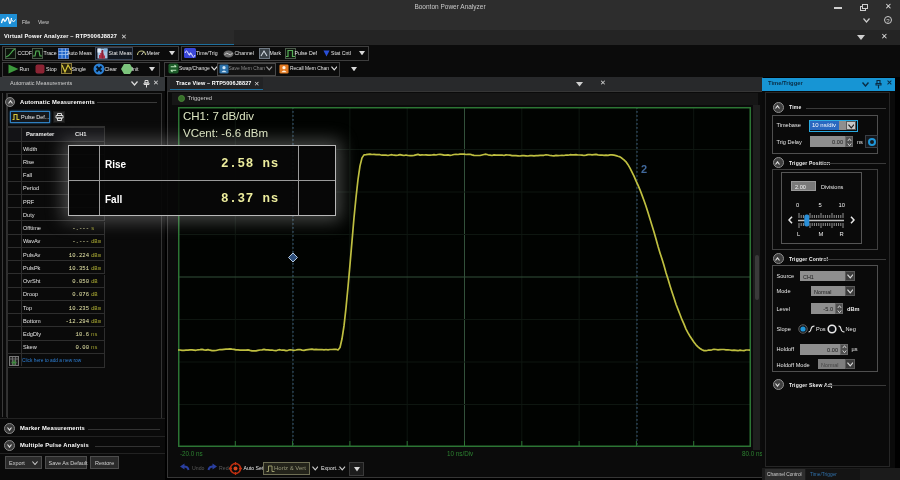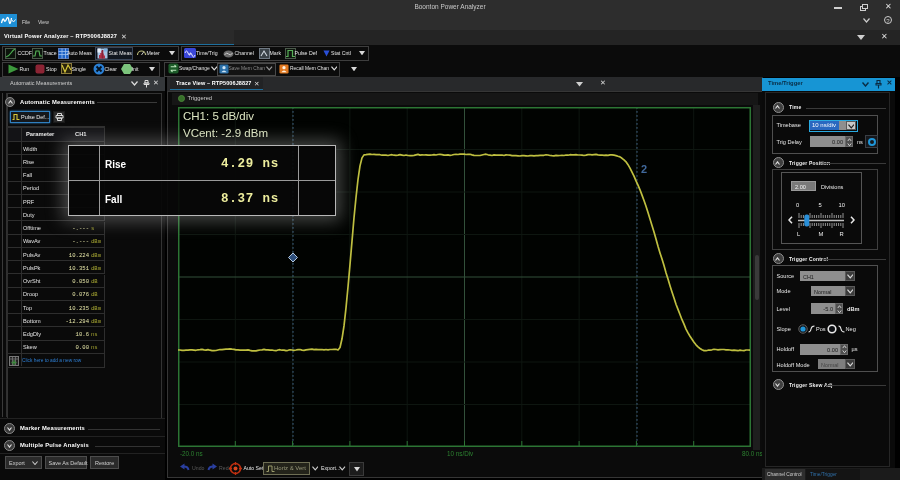--- a/index.html
+++ b/index.html
@@ -327,22 +327,22 @@
     <line x1="229.2" y1="334" x2="229.2" y2="339" stroke="#2c7534" stroke-width="1"></line>
     <line x1="286.5" y1="334" x2="286.5" y2="339" stroke="#2c7534" stroke-width="1"></line>
     <line x1="343.8" y1="334" x2="343.8" y2="339" stroke="#2c7534" stroke-width="1"></line>
     <line x1="401.1" y1="334" x2="401.1" y2="339" stroke="#2c7534" stroke-width="1"></line>
     <line x1="458.4" y1="334" x2="458.4" y2="339" stroke="#2c7534" stroke-width="1"></line>
     <line x1="515.7" y1="334" x2="515.7" y2="339" stroke="#2c7534" stroke-width="1"></line>
     <path d="M0.0,243.0 L2.0,243.0 L4.0,243.4 L6.0,243.3 L8.0,243.2 L10.0,243.2 L12.0,242.9 L14.0,242.9 L16.0,243.1 L18.0,243.3 L20.0,242.8 L22.0,242.7 L24.0,242.4 L26.0,242.9 L28.0,243.1 L30.0,242.6 L32.0,243.2 L34.0,243.6 L36.0,243.6 L38.0,243.5 L40.0,243.0 L42.0,242.5 L44.0,242.7 L46.0,242.3 L48.0,242.2 L50.0,242.2 L52.0,241.9 L54.0,242.2 L56.0,242.4 L58.0,242.9 L60.0,242.9 L62.0,243.1 L64.0,243.1 L66.0,243.2 L68.0,243.1 L70.0,242.9 L72.0,243.4 L74.0,243.8 L76.0,243.9 L78.0,243.9 L80.0,243.4 L82.0,243.0 L84.0,242.8 L86.0,242.4 L88.0,242.9 L90.0,242.8 L92.0,243.2 L94.0,243.0 L96.0,243.5 L98.0,243.7 L100.0,243.0 L102.0,242.7 L104.0,243.2 L106.0,243.1 L108.0,243.6 L110.0,243.3 L112.0,242.8 L114.0,243.0 L116.0,243.3 L118.0,243.0 L120.0,242.6 L122.0,242.5 L124.0,243.1 L126.0,243.3 L128.0,242.9 L130.0,242.6 L132.0,242.3 L134.0,242.1 L136.0,242.6 L138.0,242.4 L140.0,242.6 L142.0,242.7 L144.0,242.5 L146.0,242.8 L148.0,242.5 L150.0,242.8 L152.0,242.5 L154.0,242.5 L156.0,242.4 L158.0,242.3 L160.0,243.0 L162.0,240.5 L164.0,231.8 L166.0,218.9 L168.0,200.9 L170.0,180.0 L172.0,157.5 L174.0,134.1 L176.0,110.8 L178.0,90.5 L180.0,72.5 L182.0,58.9 L184.0,50.9 L186.0,47.9 L188.0,47.7 L190.0,47.4 L192.0,47.1 L194.0,47.5 L196.0,47.4 L198.0,47.6 L200.0,47.6 L202.0,47.7 L204.0,48.2 L206.0,48.1 L208.0,48.2 L210.0,48.5 L212.0,48.0 L214.0,47.7 L216.0,48.2 L218.0,48.4 L220.0,48.1 L222.0,47.7 L224.0,48.1 L226.0,48.5 L228.0,48.0 L230.0,48.5 L232.0,48.7 L234.0,48.6 L236.0,48.4 L238.0,47.9 L240.0,47.4 L242.0,48.1 L244.0,47.8 L246.0,48.0 L248.0,47.8 L250.0,48.2 L252.0,48.2 L254.0,48.0 L256.0,47.6 L258.0,48.0 L260.0,47.5 L262.0,47.4 L264.0,47.6 L266.0,48.1 L268.0,48.2 L270.0,47.9 L272.0,48.3 L274.0,48.0 L276.0,47.5 L278.0,47.4 L280.0,47.5 L282.0,47.2 L284.0,47.1 L286.0,47.2 L288.0,47.5 L290.0,47.3 L292.0,47.3 L294.0,47.9 L296.0,48.4 L298.0,48.5 L300.0,48.5 L302.0,48.5 L304.0,48.0 L306.0,47.5 L308.0,47.2 L310.0,47.8 L312.0,48.1 L314.0,48.5 L316.0,47.9 L318.0,48.1 L320.0,48.0 L322.0,48.2 L324.0,48.0 L326.0,48.5 L328.0,47.9 L330.0,48.0 L332.0,48.2 L334.0,48.6 L336.0,48.6 L338.0,48.7 L340.0,48.8 L342.0,49.0 L344.0,48.6 L346.0,48.6 L348.0,48.8 L350.0,49.0 L352.0,48.6 L354.0,48.7 L356.0,48.9 L358.0,48.7 L360.0,48.6 L362.0,48.3 L364.0,48.3 L366.0,48.3 L368.0,47.8 L370.0,48.0 L372.0,48.5 L374.0,48.7 L376.0,48.8 L378.0,48.4 L380.0,48.6 L382.0,48.5 L384.0,48.3 L386.0,48.5 L388.0,48.0 L390.0,48.2 L392.0,47.7 L394.0,47.9 L396.0,47.9 L398.0,47.7 L400.0,48.0 L402.0,48.0 L404.0,48.1 L406.0,48.5 L408.0,48.1 L410.0,47.6 L412.0,47.5 L414.0,47.8 L416.0,47.6 L418.0,47.4 L420.0,47.9 L422.0,48.1 L424.0,48.0 L426.0,48.4 L428.0,48.1 L430.0,48.3 L432.0,47.9 L434.0,47.8 L436.0,48.2 L438.0,48.6 L440.0,49.3 L442.0,49.9 L444.0,51.3 L446.0,52.9 L448.0,54.8 L450.0,57.7 L452.0,61.2 L454.0,65.2 L456.0,69.2 L458.0,73.9 L460.0,78.2 L462.0,82.8 L464.0,88.1 L466.0,93.5 L468.0,99.2 L470.0,105.4 L472.0,112.0 L474.0,118.5 L476.0,124.9 L478.0,132.1 L480.0,139.3 L482.0,145.9 L484.0,152.1 L486.0,158.5 L488.0,165.7 L490.0,171.9 L492.0,178.7 L494.0,185.1 L496.0,191.1 L498.0,197.3 L500.0,202.4 L502.0,207.5 L504.0,212.7 L506.0,217.1 L508.0,222.1 L510.0,225.9 L512.0,229.2 L514.0,232.2 L516.0,235.3 L518.0,237.8 L520.0,239.9 L522.0,241.5 L524.0,242.8 L526.0,243.6 L528.0,243.7 L530.0,243.2 L532.0,243.1 L534.0,242.8 L536.0,242.3 L538.0,242.5 L540.0,242.9 L542.0,242.6 L544.0,242.5 L546.0,242.5 L548.0,242.8 L550.0,242.9 L552.0,243.0 L554.0,243.3 L556.0,243.1 L558.0,243.4 L560.0,243.7 L562.0,243.1 L564.0,243.5 L566.0,243.6 L568.0,243.0 L570.0,243.0 L572.0,243.1" fill="none" stroke="#c9c943" stroke-width="1.7" stroke-linejoin="round" opacity="0.95"></path>
     <polygon points="115,146 119.5,150.5 115,155 110.5,150.5" fill="#2e4f7c" stroke="#b0c4da" stroke-width="1"></polygon>
     <text x="463" y="66" font-family="Liberation Sans,sans-serif" font-size="11" font-weight="bold" fill="#41699c">2</text>
   </svg>
-<div class="ab" style="left:183px;top:110px;font-size:11.5px;color:#dde6c2">CH1: 5 dB/div</div>
-<div class="ab" style="left:183px;top:126.5px;font-size:11.5px;color:#dde6c2">VCent: -2.9 dBm</div>
+<div class="ab" style="left:183px;top:110px;font-size:11.5px;color:#dde6c2">CH1: 7 dB/div</div>
+<div class="ab" style="left:183px;top:126.5px;font-size:11.5px;color:#dde6c2">VCent: -6.6 dBm</div>
 <div class="ab" style="left:180px;top:450px;font-size:6.3px;color:#2c8030">-20.0 ns</div>
 <div class="ab" style="left:447px;top:450px;font-size:6.3px;color:#2c8030">10 ns/Div</div>
 <div class="ab" style="left:742px;top:450px;font-size:6.3px;color:#2c8030">80.0 ns</div>
 <svg class="ab" style="left:179px;top:463px" width="11" height="9" viewBox="0 0 11 9">
     <path d="M9.5 7 Q9 3.5 5 3.5 L5 3.5" fill="none" stroke="#2a3fa0" stroke-width="2"></path>
     <polygon points="5.5,0.5 5.5,6.5 1,3.5" fill="#2a3fa0"></polygon>
   </svg>
 <div class="ab" style="left:192px;top:465px;font-size:5.2px;color:#5a5a5a">Undo</div>
 <svg class="ab" style="left:207px;top:463px" width="11" height="9" viewBox="0 0 11 9">
     <path d="M1.5 7 Q2 3.5 6 3.5" fill="none" stroke="#2a3fa0" stroke-width="2"></path>
@@ -551,16 +551,16 @@
 <div class="ab" style="left:765px;top:469px;width:40px;height:11px;background:#2e2e2e"></div>
 <div class="ab" style="left:767px;top:471.5px;font-size:4.8px;color:#d0d0d0">Channel Control</div>
 <div class="ab" style="left:806px;top:469px;width:54px;height:11px;background:#141414"></div>
 <div class="ab" style="left:810px;top:471.5px;font-size:4.8px;color:#2f6fa8">Time/Trigger</div>
 
 <div class="ab" style="left:68px;top:144.5px;width:268px;height:71px;background:rgba(8,8,8,0.93);border:1.5px solid #b8b8b8;box-shadow:0 0 16px 5px rgba(185,185,185,0.38)">
   <div class="ab" style="left:30px;top:0;width:1px;height:100%;background:#9a9a9a"></div>
   <div class="ab" style="left:229px;top:0;width:1px;height:100%;background:#9a9a9a"></div>
   <div class="ab" style="left:0;top:34.5px;width:100%;height:1px;background:#9a9a9a"></div>
   <div class="ab b" style="left:36px;top:13px;font-size:10px;color:#fff">Rise</div>
-  <div class="ab b mono" style="left:100px;top:11px;width:110px;text-align:right;font-size:12.5px;color:#eded9d;letter-spacing:0.8px">4.29 ns</div>
+  <div class="ab b mono" style="left:100px;top:11px;width:110px;text-align:right;font-size:12.5px;color:#eded9d;letter-spacing:0.8px">2.58 ns</div>
   <div class="ab b" style="left:36px;top:48px;font-size:10px;color:#fff">Fall</div>
   <div class="ab b mono" style="left:100px;top:46.5px;width:110px;text-align:right;font-size:12.5px;color:#eded9d;letter-spacing:0.8px">8.37 ns</div>
 </div>
 
 </body></html>

